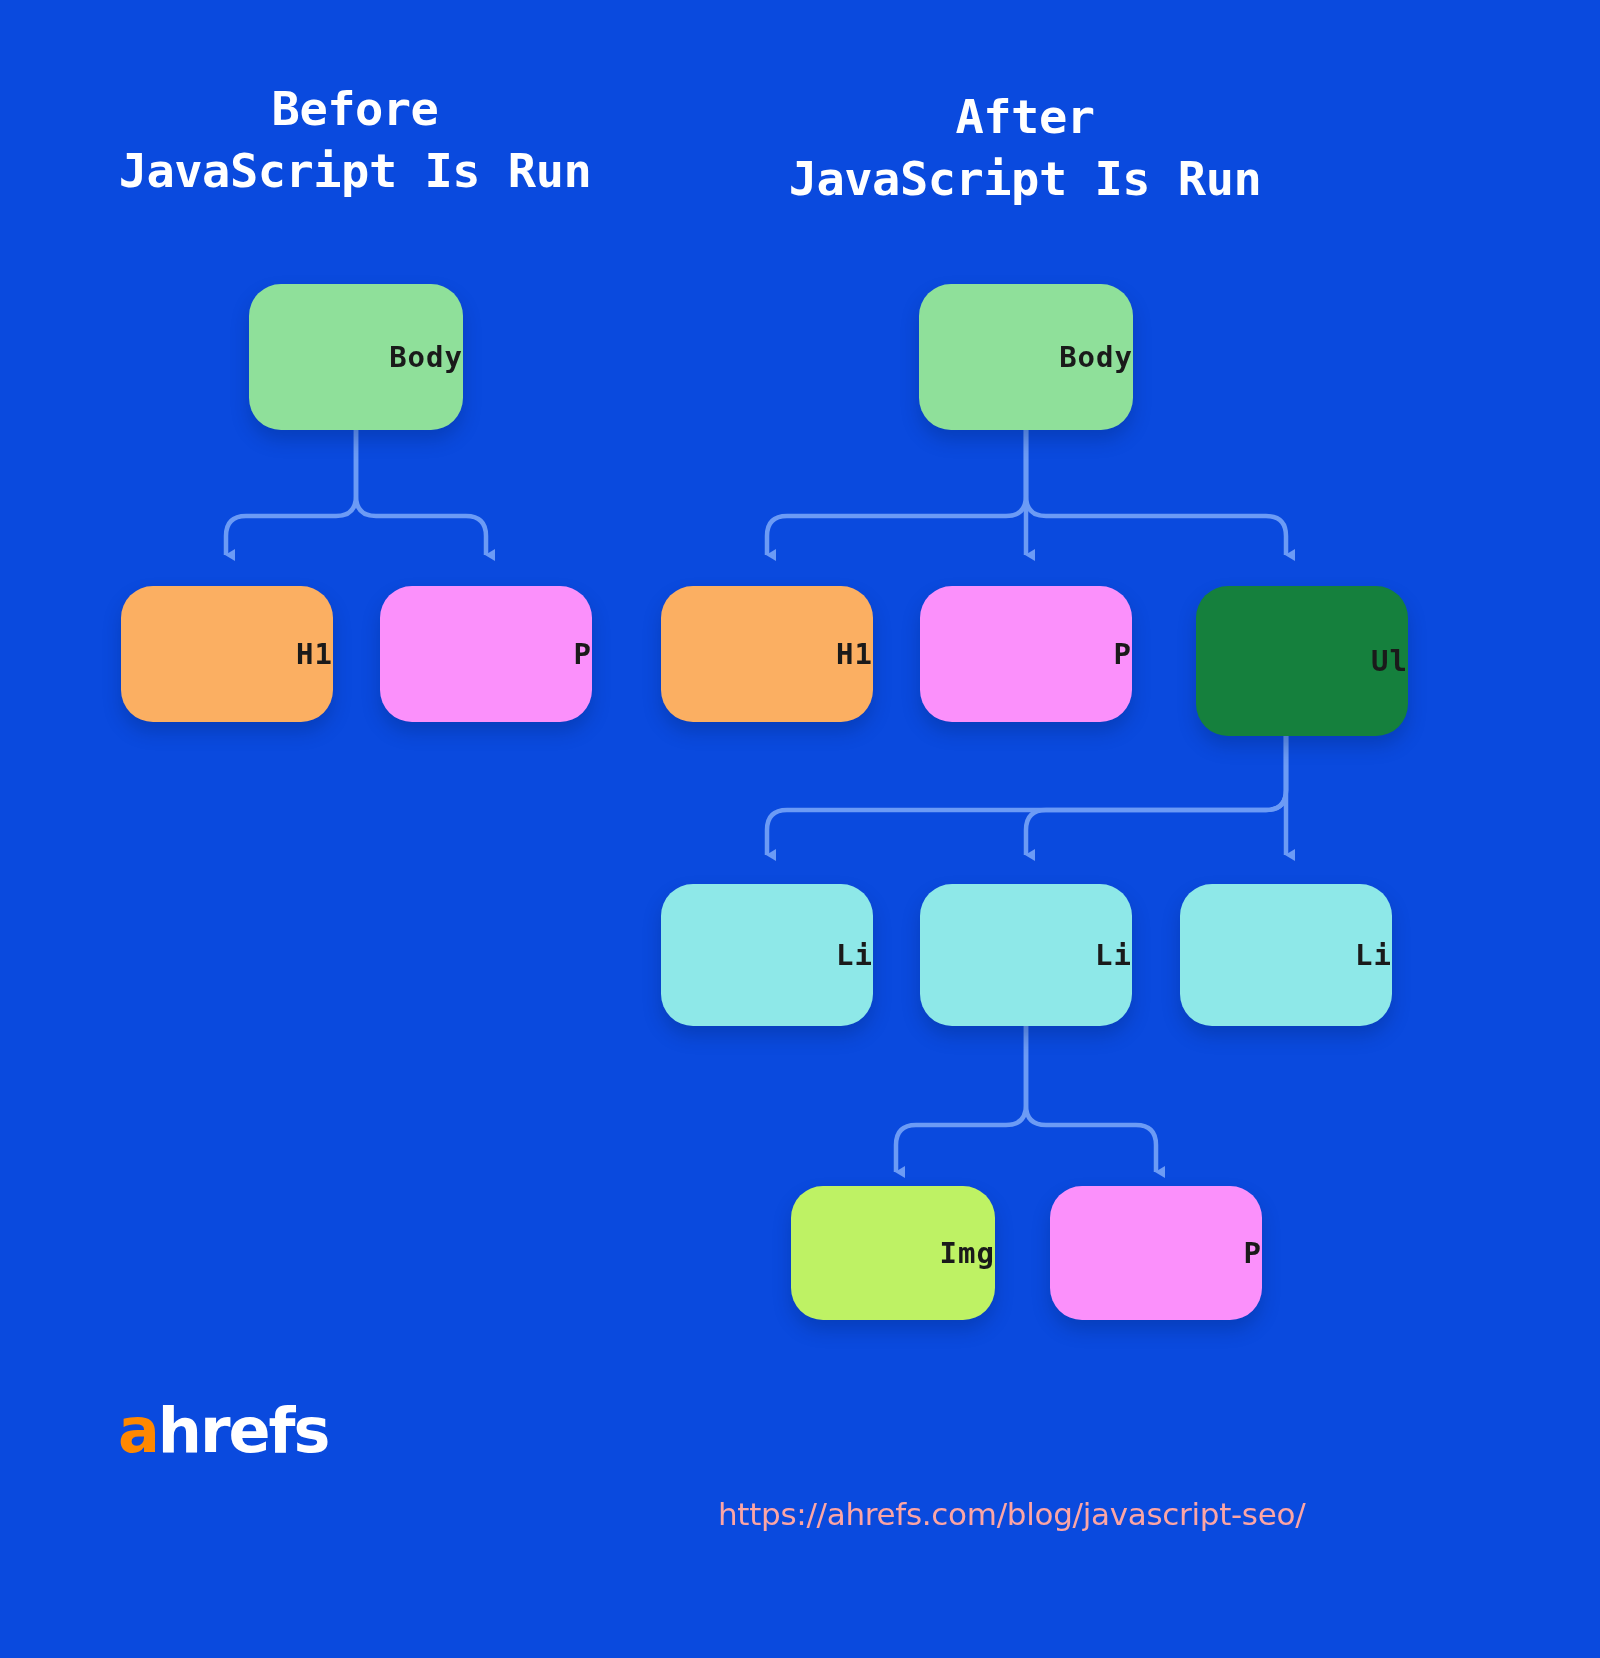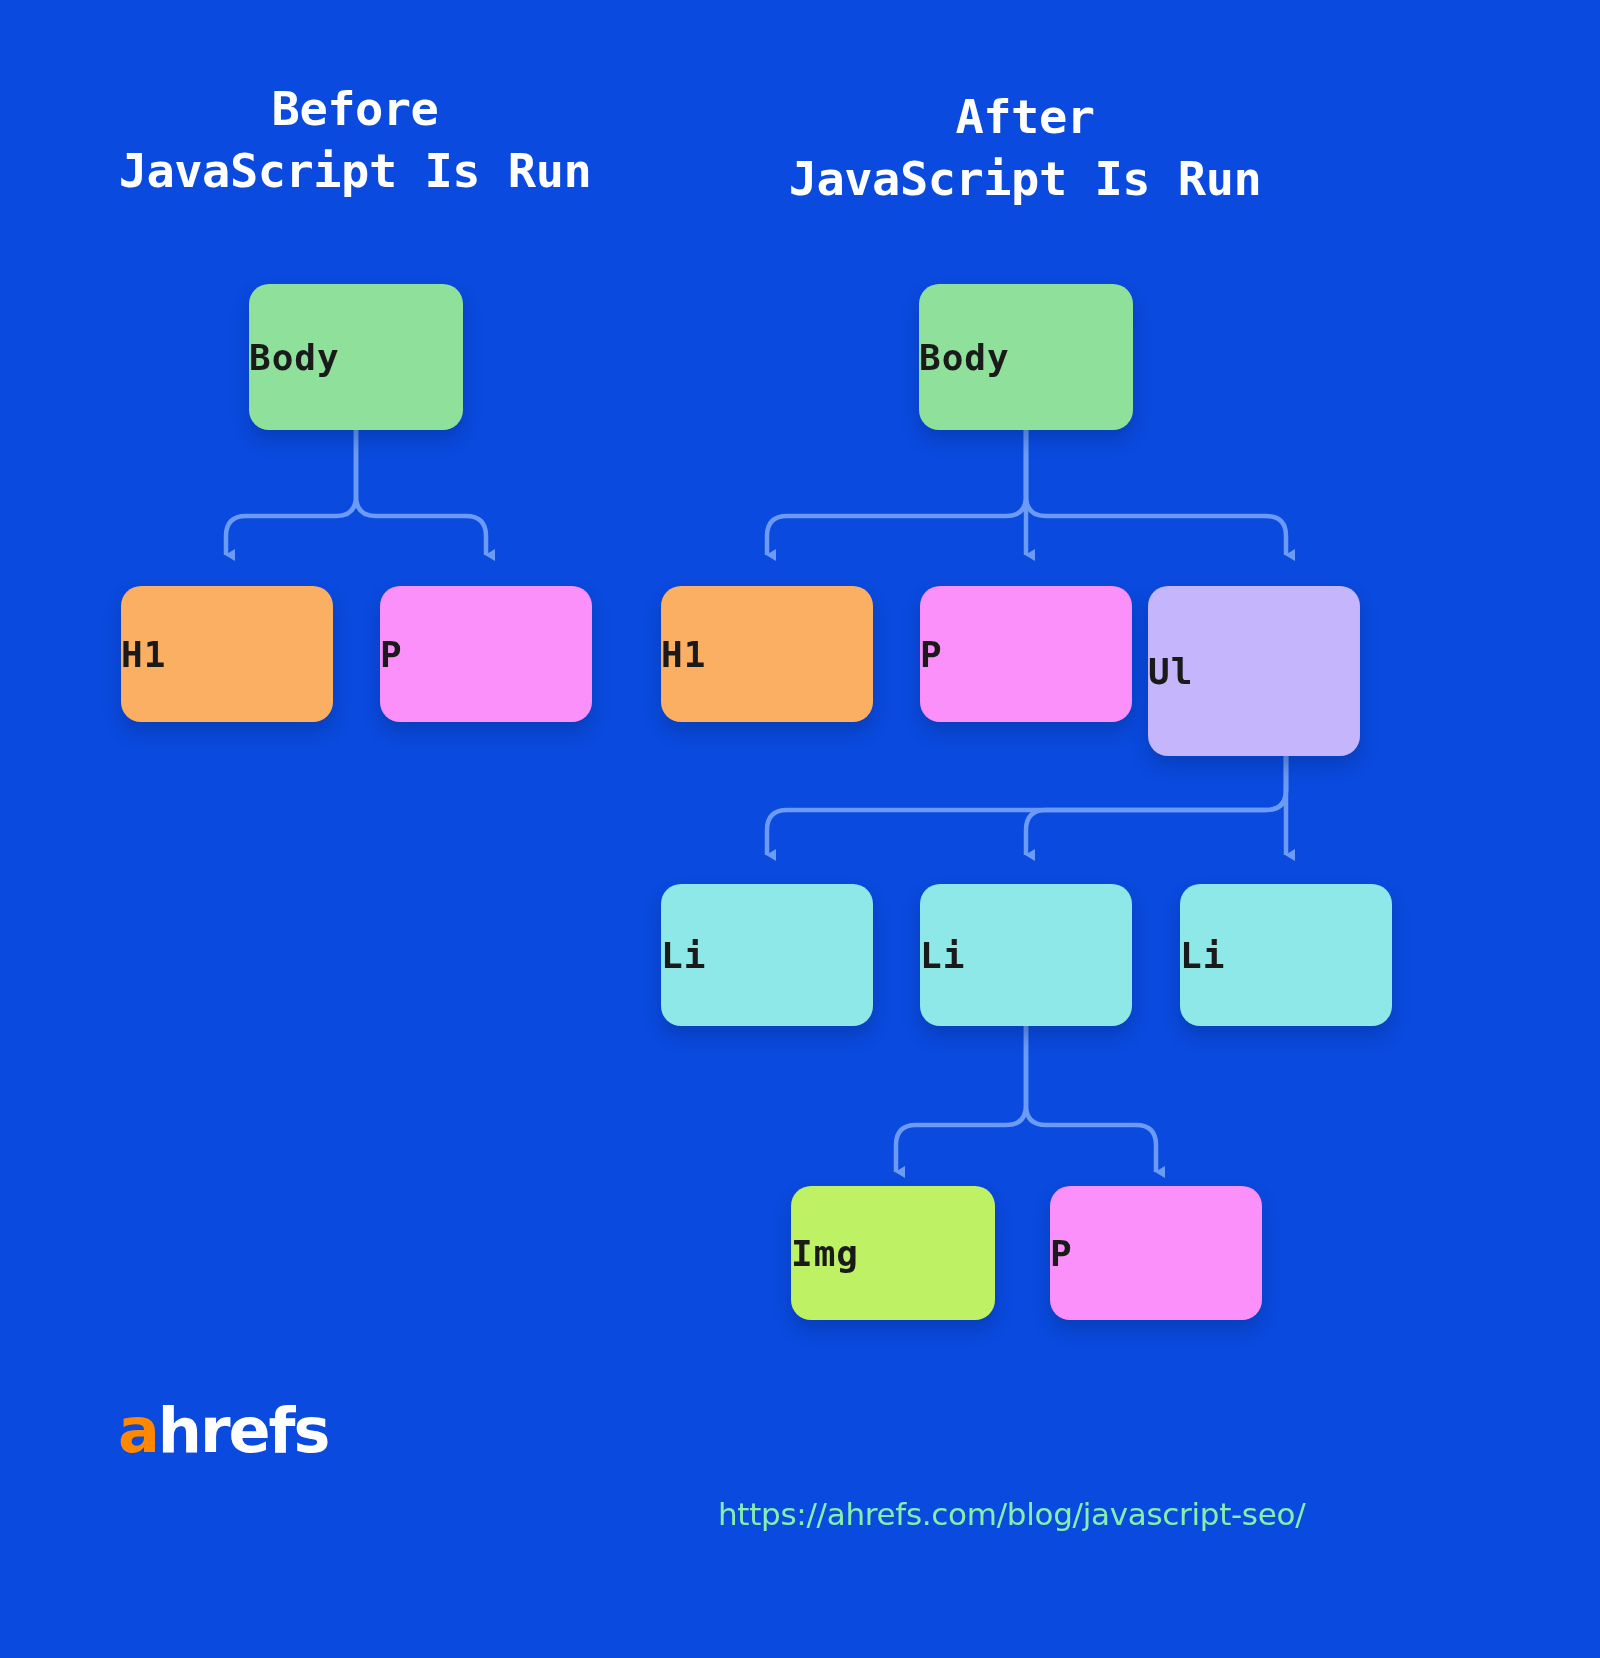--- a/index.html
+++ b/index.html
@@ -35,26 +35,26 @@
     left: 0; top: 0;
     width: 1600px;
     height: 1658px;
     pointer-events: none;
   }
 
   .node {
     position: absolute;
     display: flex;
     align-items: center;
-    justify-content: flex-start;
-    border-radius: 20px;
+    justify-content: flex-end;
+    border-radius: 32px;
     color: #1A1A1A;
     font-family: "DejaVu Sans Mono", monospace;
     font-weight: bold;
-    font-size: 36px;
+    font-size: 29px;
     letter-spacing: 1px;
     box-shadow: 0 10px 18px rgba(3, 35, 110, 0.30);
   }
 
   #logo {
     position: absolute;
     left: 118px;
     top: 1400px;
     font-family: "DejaVu Sans", sans-serif;
     font-weight: bold;
@@ -64,21 +64,21 @@
     color: #FFFFFF;
   }
   #logo .logo-a { color: #FF8800; }
 
   #source-url {
     position: absolute;
     left: 718px;
     top: 1496px;
     font-family: "DejaVu Sans", sans-serif;
     font-size: 31px;
-    color: #86efac;
+    color: #fca5a5;
     letter-spacing: -0.3px;
   }
 </style>
 </head>
 <body>
 
 <div id="canvas">
 
   <div class="title" id="title-before">Before
 JavaScript Is Run</div>
@@ -127,21 +127,21 @@
 
   <div class="node" id="a-body" style="left:919px; top:284px; width:214px; height:146px; background:#8FE09A;">
     <span>Body</span>
   </div>
   <div class="node" id="a-h1" style="left:661px; top:586px; width:212px; height:136px; background:#FBAF62;">
     <span>H1</span>
   </div>
   <div class="node" id="a-p" style="left:920px; top:586px; width:212px; height:136px; background:#FB90FB;">
     <span>P</span>
   </div>
-  <div class="node" id="a-ul" style="left:1148px; top:586px; width:212px; height:170px; background:#c4b5fd;">
+  <div class="node" id="a-ul" style="left:1196px; top:586px; width:212px; height:150px; background:#15803d;">
     <span>Ul</span>
   </div>
   <div class="node" id="a-li1" style="left:661px; top:884px; width:212px; height:142px; background:#8EE8E8;">
     <span>Li</span>
   </div>
   <div class="node" id="a-li2" style="left:920px; top:884px; width:212px; height:142px; background:#8EE8E8;">
     <span>Li</span>
   </div>
   <div class="node" id="a-li3" style="left:1180px; top:884px; width:212px; height:142px; background:#8EE8E8;">
     <span>Li</span>

